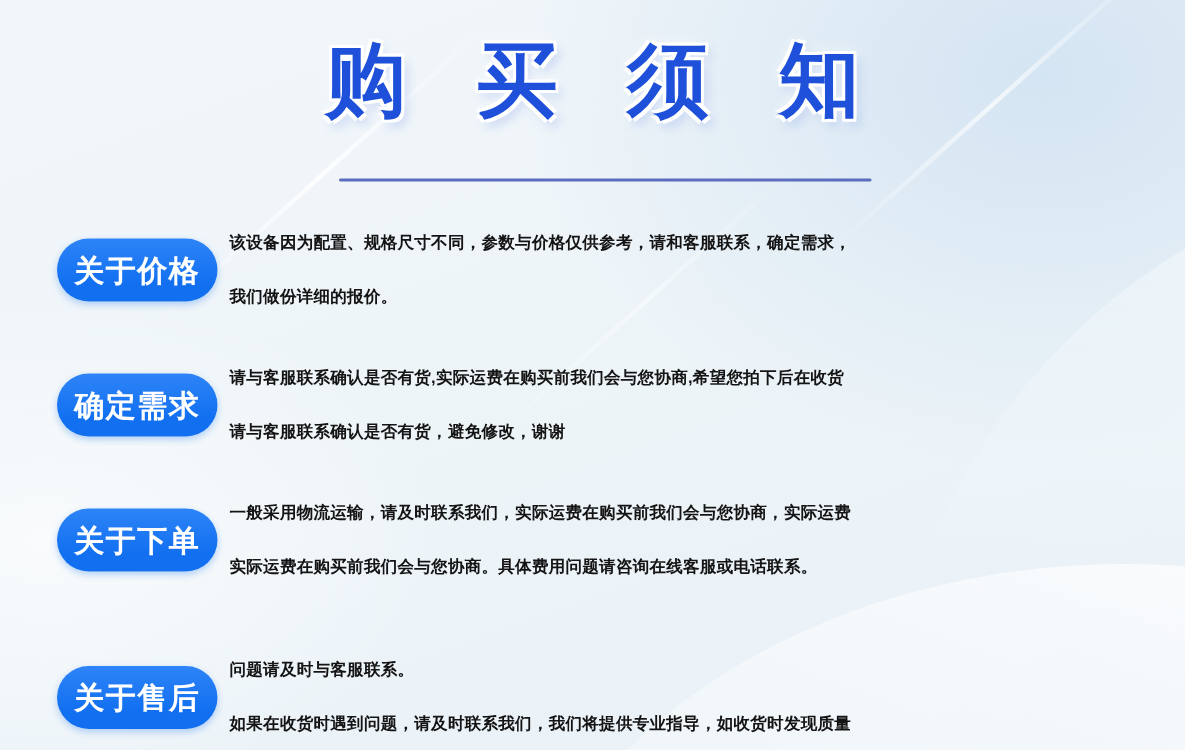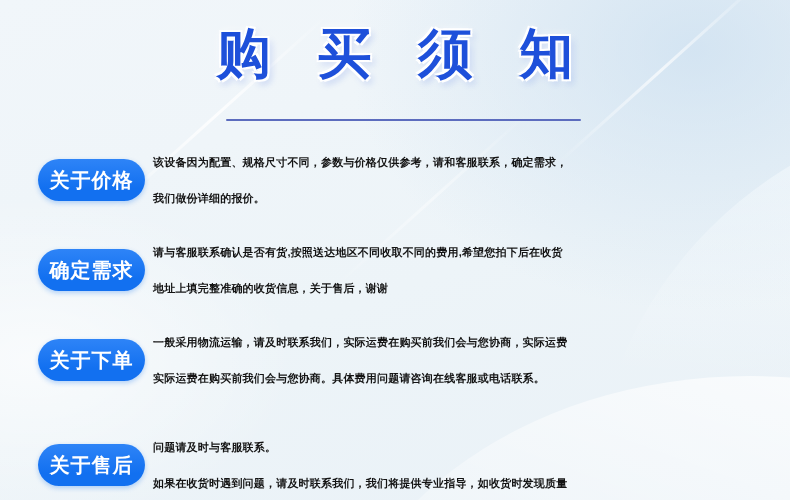--- a/index.html
+++ b/index.html
@@ -106,22 +106,22 @@
     <div class="badge">关于价格</div>
     <div class="text">
       <div>该设备因为配置、规格尺寸不同，参数与价格仅供参考，请和客服联系，确定需求，</div>
       <div>我们做份详细的报价。</div>
     </div>
   </section>
 
   <section class="notice" style="top:234px">
     <div class="badge">确定需求</div>
     <div class="text">
-      <div>请与客服联系确认是否有货,按照送达地区不同收取不同的费用,希望您拍下后在收货</div>
-      <div>地址上填完整准确的收货信息，关于售后，谢谢</div>
+      <div>请与客服联系确认是否有货,实际运费在购买前我们会与您协商,希望您拍下后在收货</div>
+      <div>请与客服联系确认是否有货，避免修改，谢谢</div>
     </div>
   </section>
 
   <section class="notice" style="top:324px">
     <div class="badge">关于下单</div>
     <div class="text">
       <div>一般采用物流运输，请及时联系我们，实际运费在购买前我们会与您协商，实际运费</div>
       <div>实际运费在购买前我们会与您协商。具体费用问题请咨询在线客服或电话联系。</div>
     </div>
   </section>

